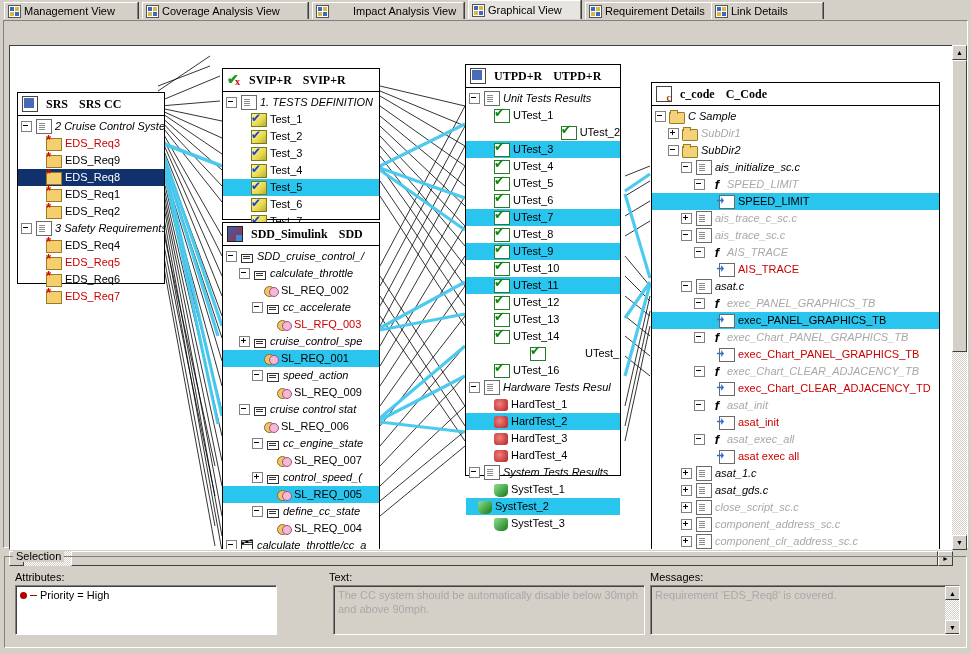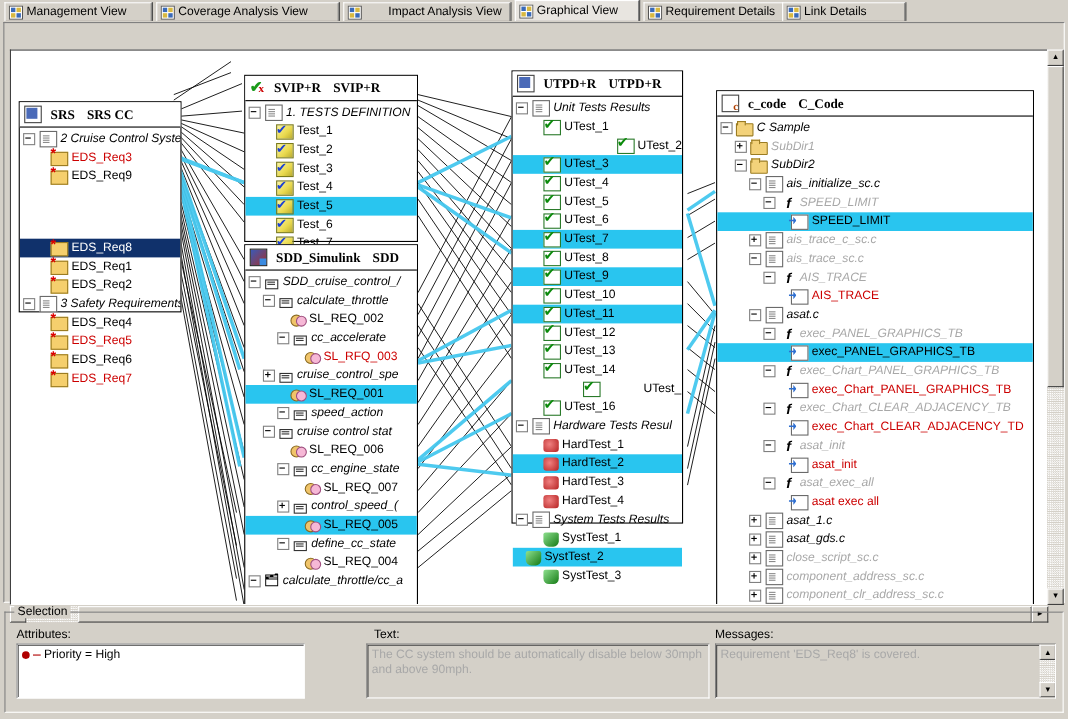--- a/index.html
+++ b/index.html
@@ -37,21 +37,21 @@
   .panel{position:absolute;background:#fff;border:1px solid #000;box-sizing:border-box;z-index:3;}
   .phdr{
     height:22px;display:flex;align-items:center;gap:5px;padding-left:4px;
     border-bottom:1px solid #000;background:#fff;font-weight:bold;font-size:12px;
     font-family:"Liberation Serif","DejaVu Serif",serif;white-space:nowrap;
   }
   .phdr .ttl2{margin-left:6px;}
   .ptree{padding:2px 0 2px 0;overflow:hidden;}
   .row{height:17px;display:flex;align-items:center;white-space:nowrap;font-size:11px;line-height:17px;}
   .row.hl{background:#29c5ef;}
-  .row.selblue{background:#10316b;color:#fff;margin-top:48px;}
+  .row.selblue{background:#10316b;color:#fff;}
   .exp{width:9px;height:9px;flex:0 0 9px;margin-right:3px;border:1px solid #808080;background:#fff;
        position:relative;}
   .exp::before{content:"";position:absolute;left:1px;top:3px;width:5px;height:1px;background:#000;}
   .exp.plus::after{content:"";position:absolute;left:3px;top:1px;width:1px;height:5px;background:#000;}
   .exp.none{border:none;background:none;}
   .exp.none::before{display:none;}
   .ico{width:14px;height:14px;flex:0 0 14px;margin-right:3px;position:relative;}
   .lbl{font-style:italic;}
   .lbl.plain{font-style:normal;}
   .red{color:#cc0000;}
@@ -435,20 +435,25 @@
           <div class="row hl" style="padding-left: 29px;">
             <span class="exp none"></span>
             <span class="ico i-sreq"></span>
             <span class="lbl plain">SL_REQ_001</span>
           </div>
           <div class="row" style="padding-left: 29px;">
             <span class="exp"></span>
             <span class="ico i-slx"></span>
             <span class="lbl">speed_action</span>
           </div>
+          <div class="row" style="padding-left: 42px;">
+            <span class="exp none"></span>
+            <span class="ico i-sreq"></span>
+            <span class="lbl plain">SL_REQ_009</span>
+          </div>
           <div class="row" style="padding-left: 16px;">
             <span class="exp"></span>
             <span class="ico i-slx"></span>
             <span class="lbl">cruise  control  stat</span>
           </div>
           <div class="row" style="padding-left: 29px;">
             <span class="exp none"></span>
             <span class="ico i-sreq"></span>
             <span class="lbl plain">SL_REQ_006</span>
           </div>
@@ -799,21 +804,21 @@
 
   <span class="flbl" style="left:10px;top:14px;">Attributes:</span>
   <div class="fbox" style="left:10px;top:28px;width:262px;height:50px;background:#fff;">
     <div class="attrrow">
       <span class="dotred"></span>
       <span class="dash"></span>
       <span>Priority = High</span>
     </div>
   </div>
 
-  <span class="flbl" style="left:335px;top:14px;">Text:</span>
+  <span class="flbl" style="left:324px;top:14px;">Text:</span>
   <div class="fbox gray" style="left:328px;top:28px;width:312px;height:50px;">
     <div class="txt">The CC system should be automatically disable below 30mph and above 90mph.</div>
   </div>
 
   <span class="flbl" style="left:645px;top:14px;">Messages:</span>
   <div class="fbox gray" style="left:645px;top:28px;width:310px;height:50px;">
     <div class="txt">Requirement 'EDS_Req8' is covered.</div>
     <div class="sb" style="left:294px;top:0px;width:15px;height:48px;">
       <div class="sbbtn" style="left:0;top:0;width:15px;height:14px;">
         <span>▲</span>

